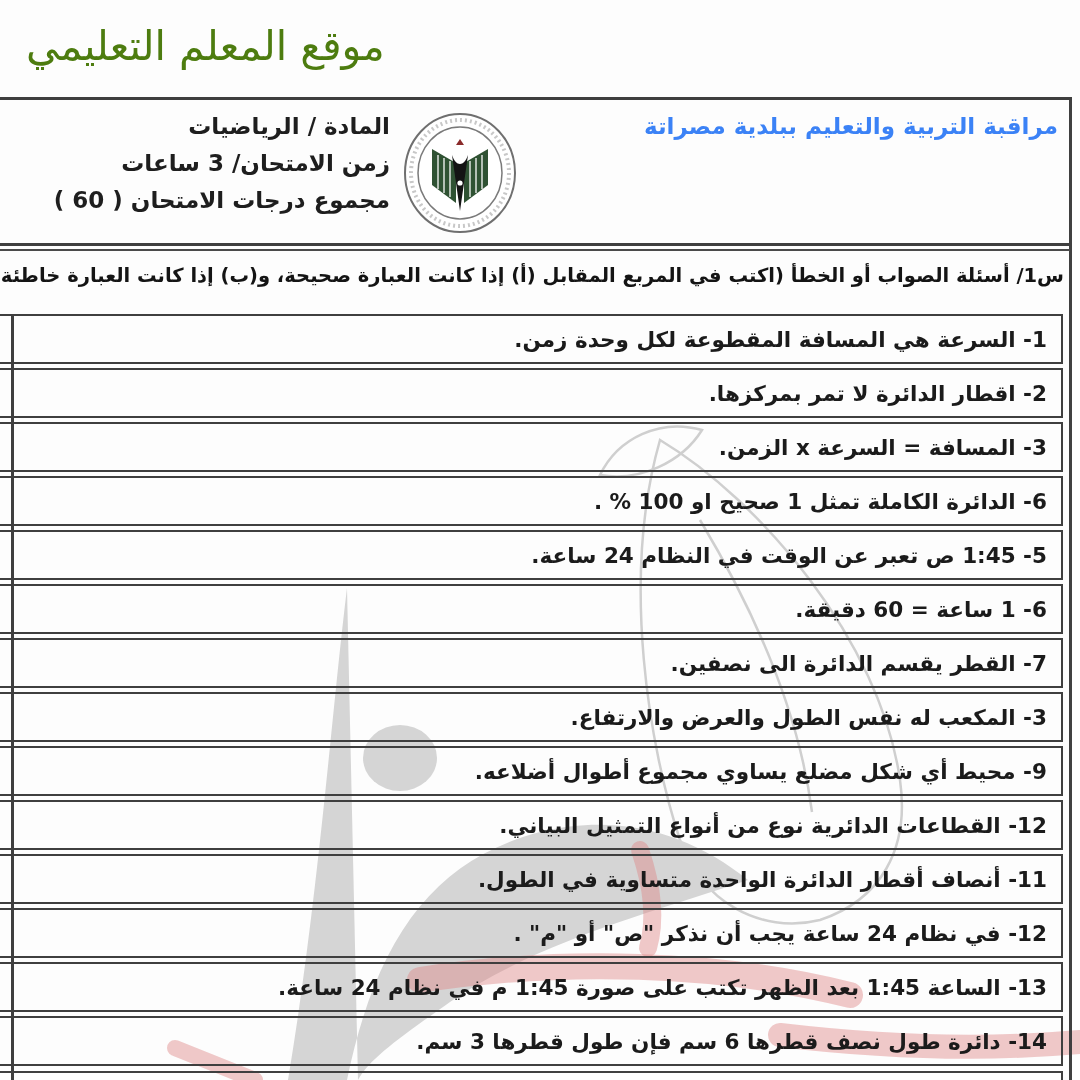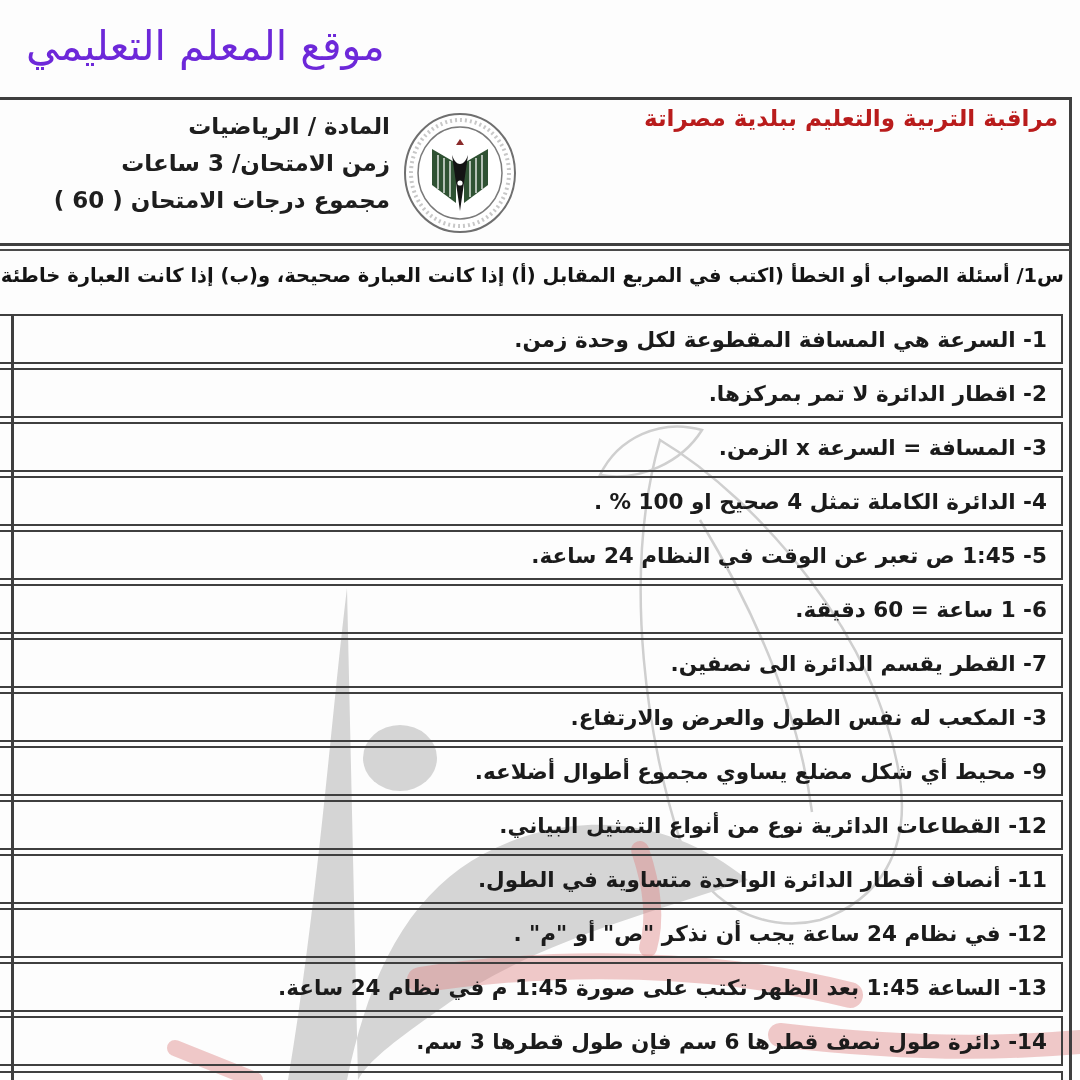--- a/index.html
+++ b/index.html
@@ -1,31 +1,31 @@
 <!DOCTYPE html>
 <html lang="ar"><head>
 <meta charset="utf-8">
 <style>
   html,body{margin:0;padding:0;width:1080px;height:1080px;overflow:hidden;background:#fdfdfd;}
   body{position:relative;font-family:"DejaVu Sans",sans-serif;color:#1b1b1b;}
 
   .site-title{
     position:absolute;left:26px;top:22px;z-index:3;
-    direction:rtl;font-size:41px;font-weight:500;color:#6d28d9;white-space:nowrap;
+    direction:rtl;font-size:41px;font-weight:500;color:#4d7c0f;white-space:nowrap;
   }
 
   
   .doc-top-border{position:absolute;left:0;top:97px;width:1072px;height:3px;background:#3f3f3f;z-index:1;}
   .doc-right-border{position:absolute;left:1069px;top:97px;width:3px;height:983px;background:#3f3f3f;z-index:1;}
   .header-sep-1{position:absolute;left:0;top:243px;width:1070px;height:2.5px;background:#3f3f3f;z-index:1;}
   .header-sep-2{position:absolute;left:0;top:249px;width:1070px;height:2px;background:#4a4a4a;z-index:1;}
 
   .header-right{
-    position:absolute;right:22px;top:100px;z-index:2;
-    direction:rtl;text-align:right;font-size:23px;font-weight:bold;line-height:37px;color:#b91c1c;
+    position:absolute;right:22px;top:108px;z-index:2;
+    direction:rtl;text-align:right;font-size:23px;font-weight:bold;line-height:37px;color:#3b82f6;
   }
   .header-left{
     position:absolute;left:0;top:108px;width:390px;z-index:2;
     direction:rtl;font-size:23px;font-weight:bold;line-height:37px;color:#1e1e1e;
   }
   .logo{position:absolute;left:402px;top:111px;width:116px;height:124px;z-index:2;}
 
   .question-header{
     position:absolute;right:16px;top:264px;width:1400px;z-index:2;
     direction:rtl;text-align:right;white-space:nowrap;
@@ -118,21 +118,21 @@
     <div class="row">
       <span class="row-label" dir="rtl">1- السرعة هي المسافة المقطوعة لكل وحدة زمن.</span>
     </div>
     <div class="row">
       <span class="row-label" dir="rtl">2- اقطار الدائرة لا تمر بمركزها.</span>
     </div>
     <div class="row">
       <span class="row-label" dir="rtl">3- المسافة = السرعة  x الزمن.</span>
     </div>
     <div class="row">
-      <span class="row-label" dir="rtl">4- الدائرة الكاملة تمثل 4 صحيح او 100 % .</span>
+      <span class="row-label" dir="rtl">6- الدائرة الكاملة تمثل 1 صحيح او 100 % .</span>
     </div>
     <div class="row">
       <span class="row-label" dir="rtl">5- 1:45 ص تعبر عن الوقت في النظام 24 ساعة.</span>
     </div>
     <div class="row">
       <span class="row-label" dir="rtl">6- 1 ساعة = 60 دقيقة.</span>
     </div>
     <div class="row">
       <span class="row-label" dir="rtl">7- القطر يقسم الدائرة الى نصفين.</span>
     </div>

